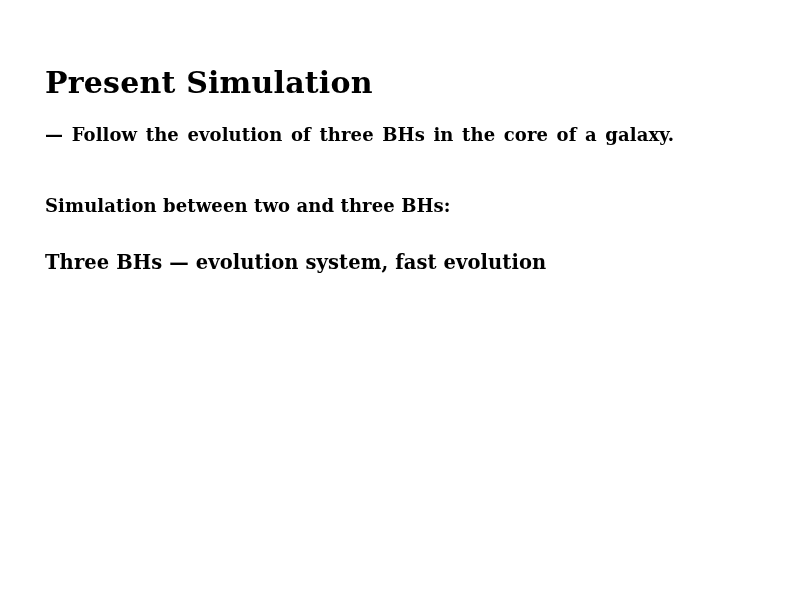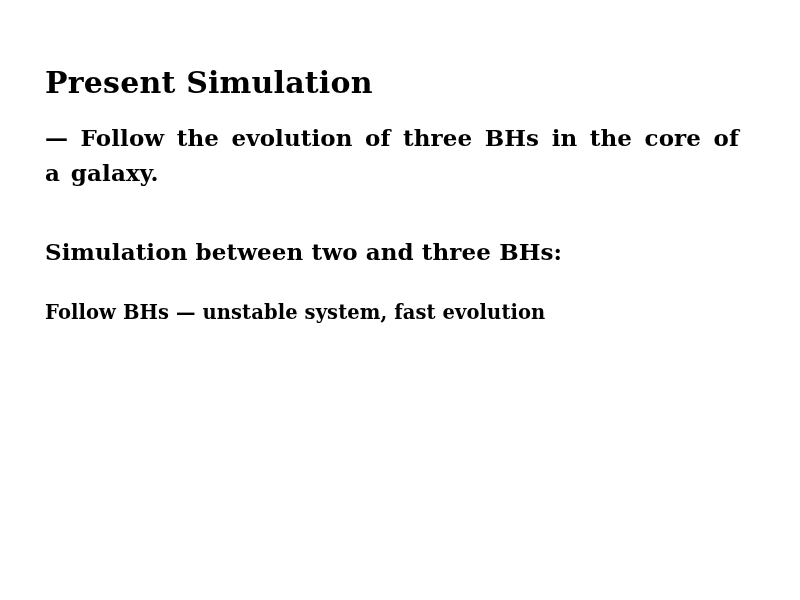--- a/index.html
+++ b/index.html
@@ -34,21 +34,21 @@
   .slide-title {
     font-size: 30px;
     font-weight: bold;
     line-height: 1.1;
     letter-spacing: 0.2px;
     margin: 0 0 22px 0;
     white-space: nowrap;
   }
 
   .para {
-    font-size: 23px;
+    font-size: 18px;
     font-weight: bold;
     line-height: 1.52;
     margin: 0;
     letter-spacing: 0.1px;
   }
 
   .para-justified {
     text-align: justify;
     text-align-last: left;
     width: 694px;
@@ -78,18 +78,18 @@
 
     <p class="para para-justified">— Follow the evolution of three BHs in the core of a galaxy.</p>
 
     <div class="gap-large"></div>
 
     <p class="para">Simulation between two and three BHs:</p>
 
     <div class="gap-medium"></div>
 
     <div class="comparison-block">
-      <div class="line">Follow BHs — unstable system, fast evolution</div>
+      <div class="line">Three BHs — evolution system, fast evolution</div>
     </div>
 
   </div>
 
 </div>
 
 </body></html>

